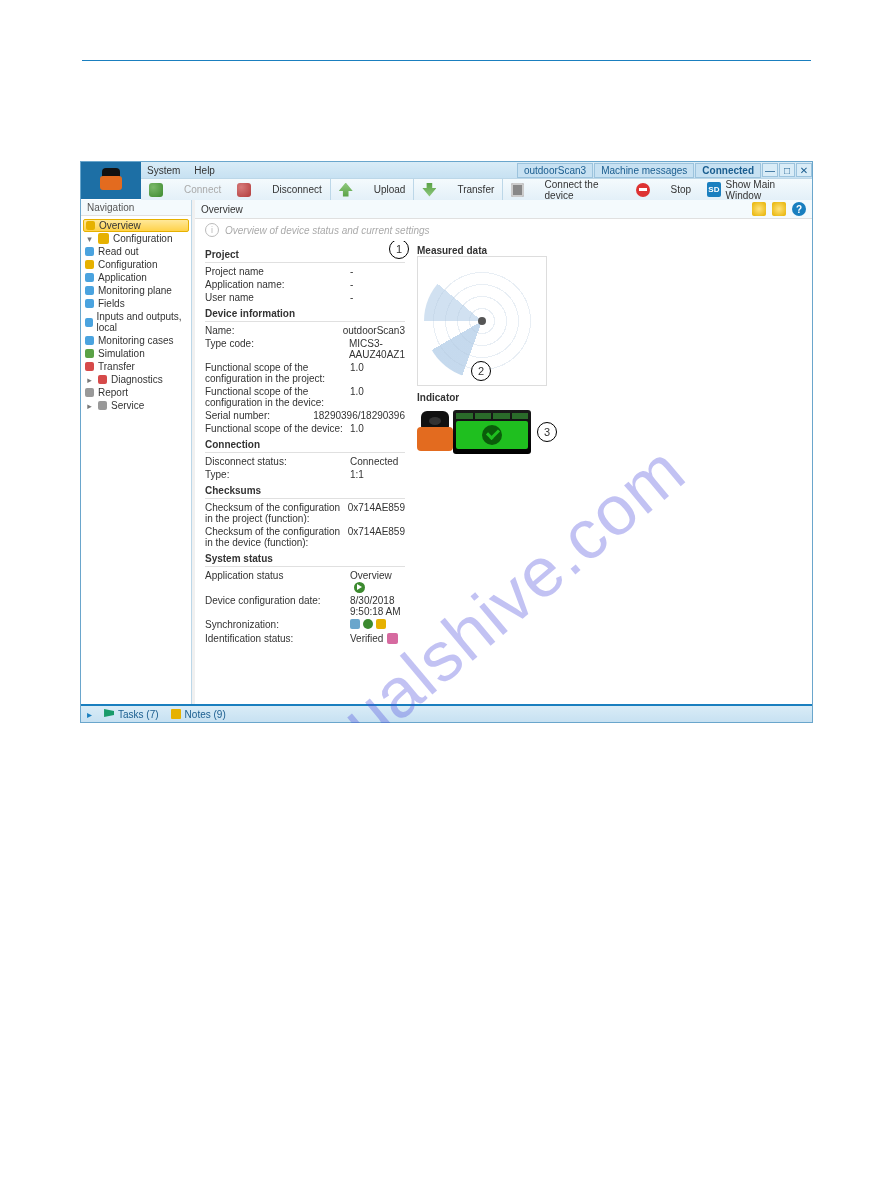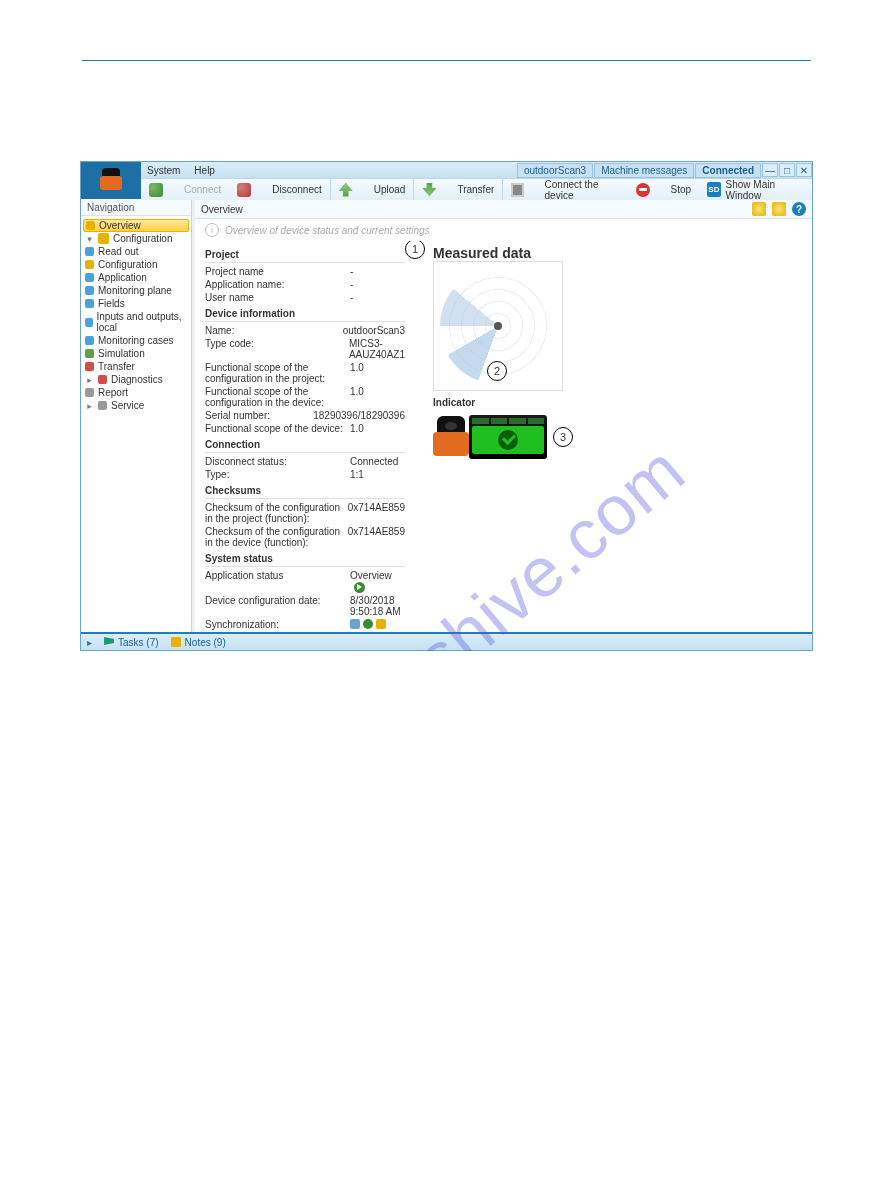--- a/index.html
+++ b/index.html
@@ -24,21 +24,21 @@
 .ic-disconnect{background:radial-gradient(circle at 30% 30%,#d67a7a,#b23c3c);border-radius:3px}
 .ic-upload{background:linear-gradient(#8fc97e,#5aa246);clip-path:polygon(50% 0,100% 60%,70% 60%,70% 100%,30% 100%,30% 60%,0 60%)}
 .ic-transfer{background:linear-gradient(#5aa246,#8fc97e);clip-path:polygon(30% 0,70% 0,70% 40%,100% 40%,50% 100%,0 40%,30% 40%)}
 .ic-identify{background:#888;border-radius:2px;box-shadow:inset 0 0 0 2px #ccc}
 .ic-stop{background:#d33;border-radius:50%;position:relative}
 .ic-stop::after{content:"";position:absolute;top:5px;left:3px;width:8px;height:3px;background:#fff}
 .toolbar .flex{flex:1}
 .showmain{display:flex;align-items:center;gap:5px;padding:0 8px;font-size:10px;color:#333}
 .showmain .sd{width:15px;height:15px;background:#1a7fbf;color:#fff;font-size:8px;display:flex;align-items:center;justify-content:center;font-weight:bold;border-radius:2px}
 .disabled{color:#aaa}
-.app-body{display:flex;height:432px}
+.app-body{display:flex;height:504px}
 .nav-col{width:110px;border-right:1px solid #bcd7e8;background:#fff;display:flex;flex-direction:column}
 .nav-col-hdr{font-size:10px;color:#555;padding:2px 6px;background:#f4fafd;border-bottom:1px solid #e0e0e0}
 .tree{padding:3px 0;font-size:10px}
 .tree .row{display:flex;align-items:center;gap:4px;padding:1px 4px;cursor:default}
 .tree .row.sel{background:linear-gradient(#ffe89a,#ffd24a);border:1px solid #e6b100;margin:0 2px;border-radius:2px;padding:0 2px}
 .tree .row .exp{width:9px;color:#777;font-size:9px;text-align:center}
 .tree .row .dot{width:9px;height:9px;display:inline-block;border-radius:2px}
 .d-blue{background:#4aa3df}
 .d-red{background:#d64a4a}
 .d-grn{background:#5aa246}
@@ -48,21 +48,21 @@
 .indent1{padding-left:14px}
 .indent2{padding-left:26px}
 .content{flex:1;display:flex;flex-direction:column;border-left:3px solid #f0f0f0}
 .content-hdr{display:flex;align-items:center;padding:2px 6px;background:#f4fafd;border-bottom:1px solid #e0e0e0;font-size:10px}
 .content-hdr .flex{flex:1}
 .hdr-ic{width:14px;height:14px;margin-left:6px}
 .hi-yel{background:radial-gradient(circle,#ffe27a,#e6b100);border-radius:2px}
 .hi-blue{background:#1a7fbf;color:#fff;border-radius:50%;display:flex;align-items:center;justify-content:center;font-size:10px;font-weight:bold}
 .subtitle{display:flex;align-items:center;gap:6px;padding:4px 10px;font-size:10px;color:#aaa;font-style:italic}
 .subtitle .info{width:12px;height:12px;border:1px solid #bbb;border-radius:50%;display:flex;align-items:center;justify-content:center;font-size:9px;font-style:normal;color:#bbb}
-.content-body{flex:1;display:flex;padding:4px 10px 10px 10px;gap:28px;position:relative;overflow:hidden}
+.content-body{flex:1;display:flex;padding:4px 10px 10px 10px;gap:12px;position:relative;overflow:hidden}
 .col-left{width:200px}
 .col-right{flex:1;position:relative}
 .sect{font-weight:bold;font-size:10px;padding:4px 0 2px 0;border-bottom:1px solid #e0e0e0;margin-bottom:2px}
 .kv{display:flex;font-size:10px;padding:1px 0}
 .kv .k{width:145px;color:#333}
 .kv .v{flex:1;color:#333}
 .callout{position:absolute;width:18px;height:18px;border:1.5px solid #000;border-radius:50%;background:#fff;display:flex;align-items:center;justify-content:center;font-size:11px;font-weight:normal}
 .radar{width:128px;height:128px;border:1px solid #ddd;position:relative;background:#fff;overflow:hidden}
 .radar::before{content:"";position:absolute;inset:6px;background:
  repeating-radial-gradient(circle at 50% 50%,rgba(180,200,220,.3) 0 1px,transparent 1px 12px),
@@ -320,21 +320,21 @@
                 <span class="k">Identification status:</span>
                 <span class="v verif">
                   <span>Verified</span>
                   <span style="width:11px;height:11px;background:#d66aa0;border-radius:2px"></span>
                 </span>
               </div>
      </div>
 
      <div class="col-right">
       <div class="callout" style="top:-6px;left:-28px">1</div>
-      <div style="font-weight:bold;font-size:14px">Measured data</div>
+      <div style="font-weight:bold;font-size:10px">Measured data</div>
       <div class="radar">
                 <div class="hub"></div>
               </div>
       <div class="callout" style="top:116px;left:54px">2</div>
 
       <div class="indicator-title">Indicator</div>
       <div class="indicator">
        <div class="scanner-lg">
                   <div class="cap"></div>
                   <div class="lens"></div>

